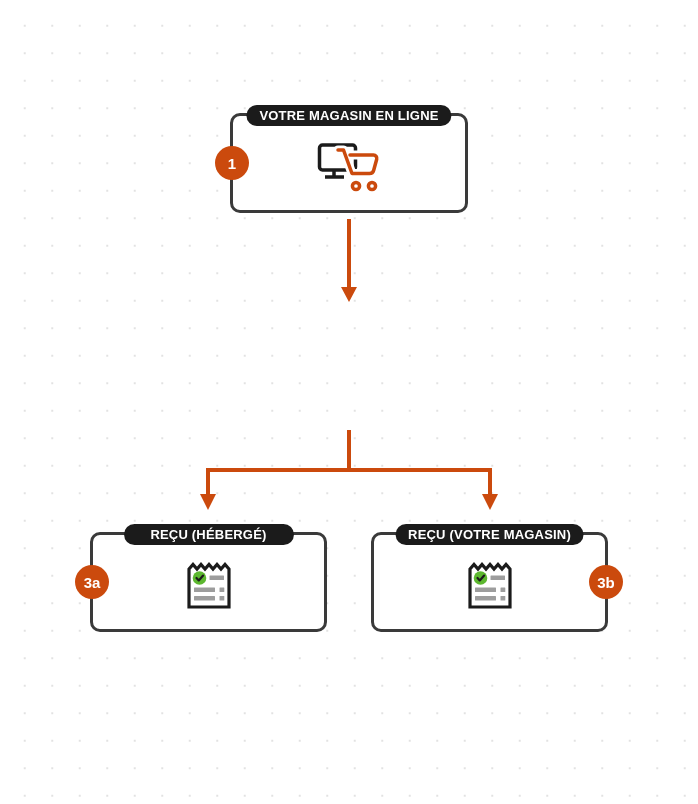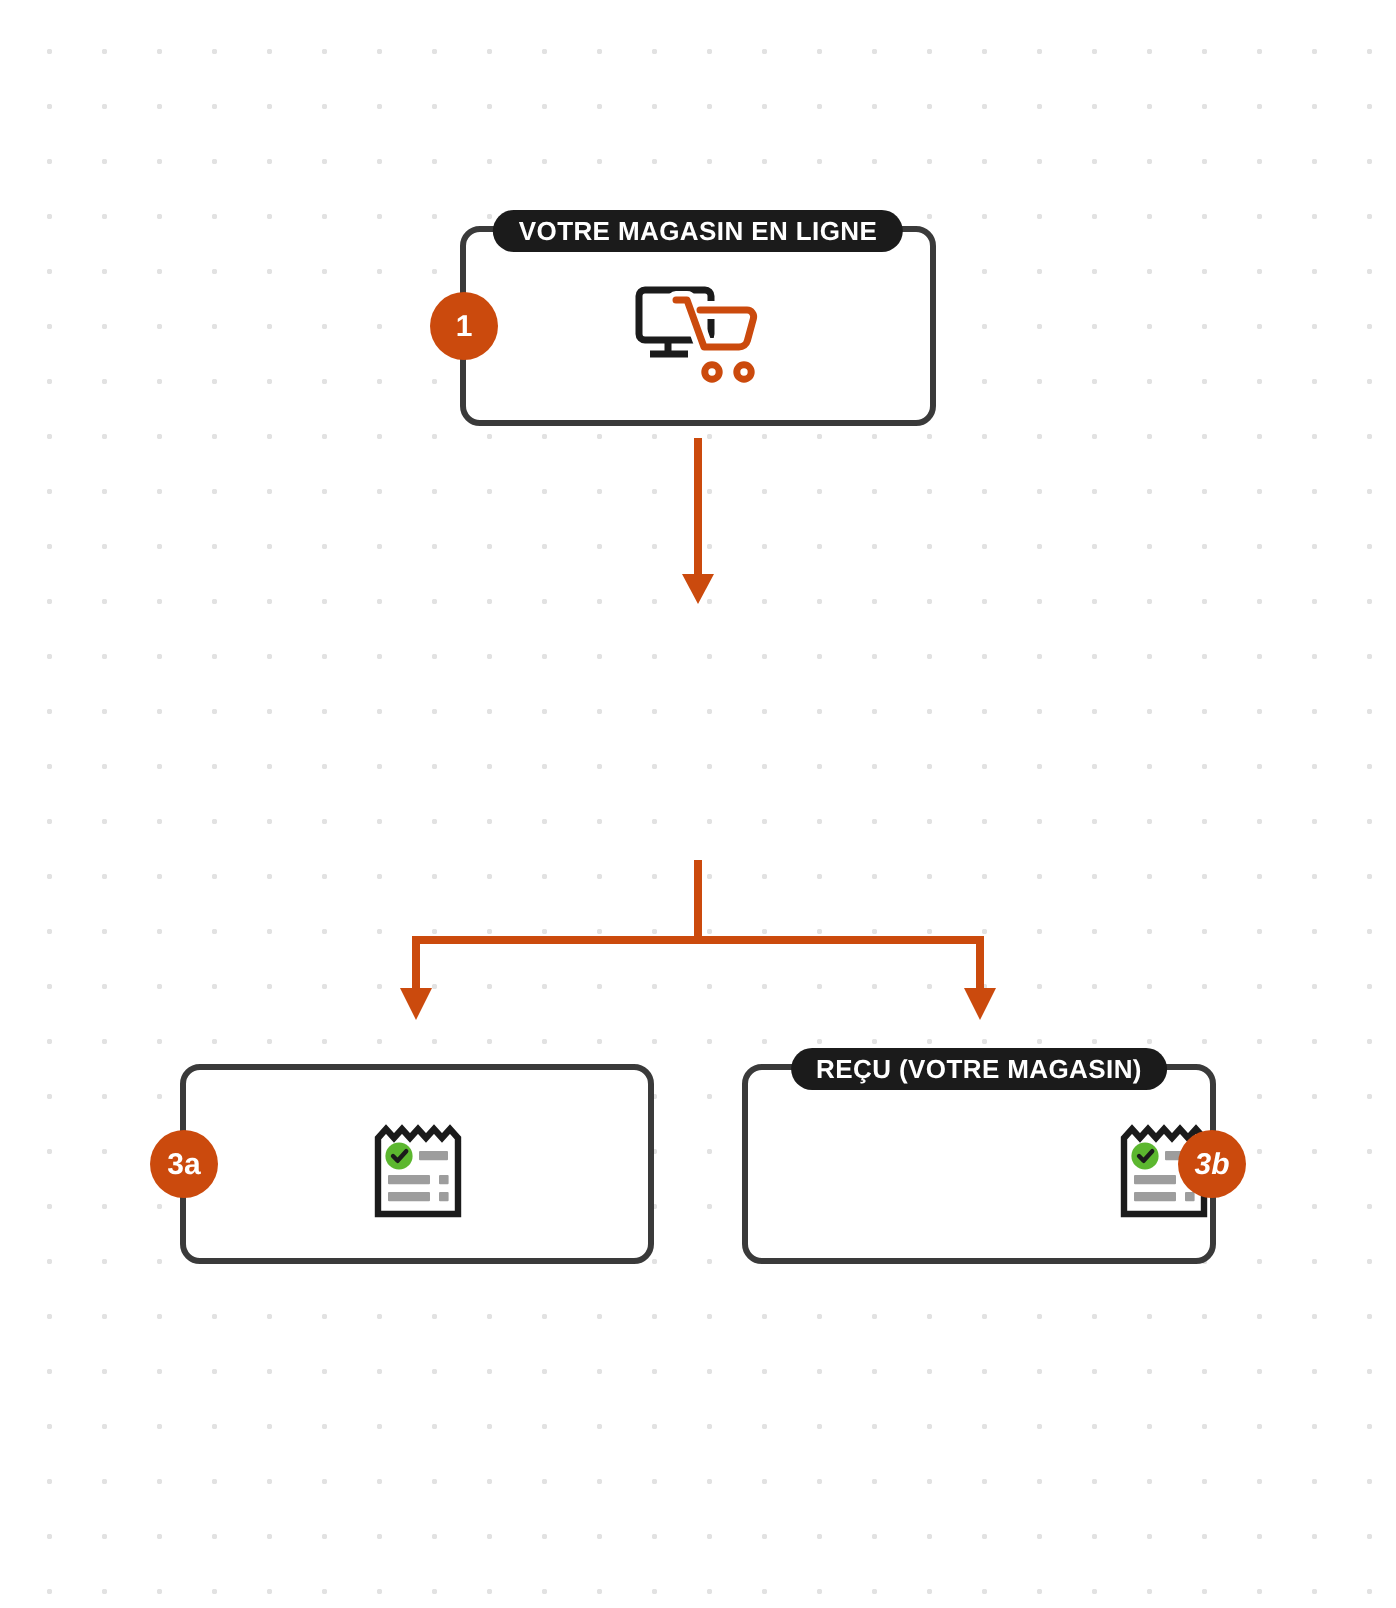--- a/index.html
+++ b/index.html
@@ -22,34 +22,34 @@
     padding-left:14px;
   }
   .node{
     position:absolute;box-sizing:border-box;background:#fff;
     border:3px solid var(--box-border);border-radius:10px;
     display:flex;align-items:center;justify-content:center;
   }
   .node1{left:230px;top:113px;width:238px;height:100px;}
   .node2{left:230px;top:322px;width:238px;height:100px;}
   .node3a{left:90px;top:532px;width:237px;height:100px;}
-  .node3b{left:371px;top:532px;width:237px;height:100px;justify-content:flex-end;}
+  .node3b{left:371px;top:532px;width:237px;height:100px;}
   .pill{
     position:absolute;top:-11px;left:50%;transform:translateX(-50%);
     height:21px;line-height:21px;background:var(--ink);color:var(--pill-text);
     border-radius:11px;padding:0 13px;min-width:144px;text-align:center;
     font-size:13px;font-weight:bold;letter-spacing:.2px;white-space:nowrap;
   }
   .badge{
     position:absolute;top:calc(50% - 17px);width:34px;height:34px;border-radius:50%;
     background:var(--accent-orange);color:#fff;font-weight:bold;font-size:15px;
     display:flex;align-items:center;justify-content:center;z-index:3;
   }
   .badge.left{left:-18px;}
-  .badge.right{right:-18px;font-style:italic;}
+  .badge.right{right:-18px;}
   .arrow-svg{position:absolute;}
   .flow-line{stroke:var(--accent-orange);stroke-width:4;fill:none;}
   .flow-head{fill:var(--accent-orange);}
   .stroke-dark{stroke:var(--ink);}
   .fill-gray{fill:var(--icon-gray);}
   .fill-orange{fill:var(--accent-orange);}
   .stroke-orange{stroke:var(--accent-orange);}
 </style>
 </head>
 <body>
@@ -83,20 +83,21 @@
   <svg class="arrow-svg" style="left:196px;top:430px" width="306" height="84" viewBox="0 0 306 84">
     <path class="flow-line" d="M153 0 V40"></path>
     <path class="flow-line" d="M10 40 H296"></path>
     <path class="flow-line" d="M12 38 V66"></path>
     <path class="flow-line" d="M294 38 V66"></path>
     <polygon class="flow-head" points="4,64 20,64 12,80"></polygon>
     <polygon class="flow-head" points="286,64 302,64 294,80"></polygon>
   </svg>
 
   <div class="node node3a">
+    <div class="pill">REÇU (HÉBERGÉ)</div>
     <div class="badge left">3a</div>
     <svg width="46" height="50" viewBox="0 0 46 50" style="margin-top:6px">
       <path d="M3 47 V9 l4 -4.5 4 4.5 4 -4.5 4 4.5 4 -4.5 4 4.5 4 -4.5 4 4.5 4 -4.5 4 4.5 V47 Z" fill="#fff" class="stroke-dark" stroke-width="3.2" stroke-linejoin="miter"></path>
       <circle cx="13.5" cy="18" r="6.8" fill="var(--check-green)"></circle>
       <path d="M10.5 18 l2.3 2.4 4.3 -4.8" fill="none" class="stroke-dark" stroke-width="2.2" stroke-linecap="round" stroke-linejoin="round"></path>
       <rect x="23.5" y="15.5" width="14.5" height="4.6" rx="0.5" class="fill-gray"></rect>
       <rect x="8" y="27.5" width="21" height="4.6" rx="0.5" class="fill-gray"></rect>
       <rect x="33.5" y="27.5" width="4.8" height="4.6" rx="0.5" class="fill-gray"></rect>
       <rect x="8" y="36" width="21" height="4.6" rx="0.5" class="fill-gray"></rect>
       <rect x="33.5" y="36" width="4.8" height="4.6" rx="0.5" class="fill-gray"></rect>

